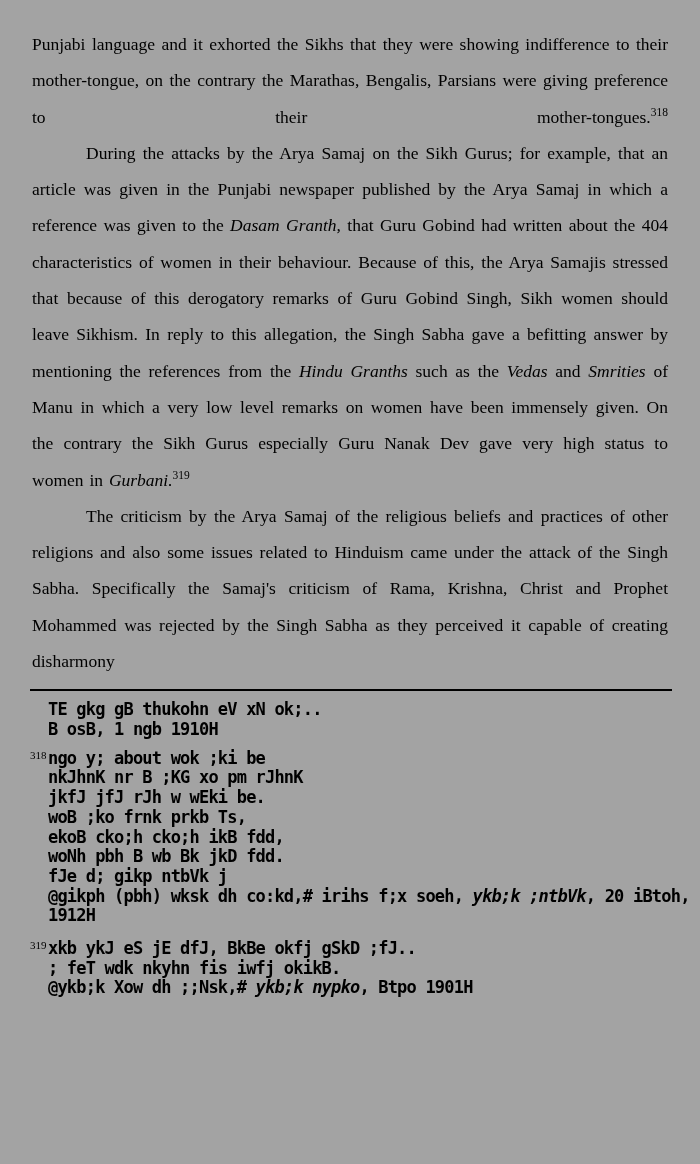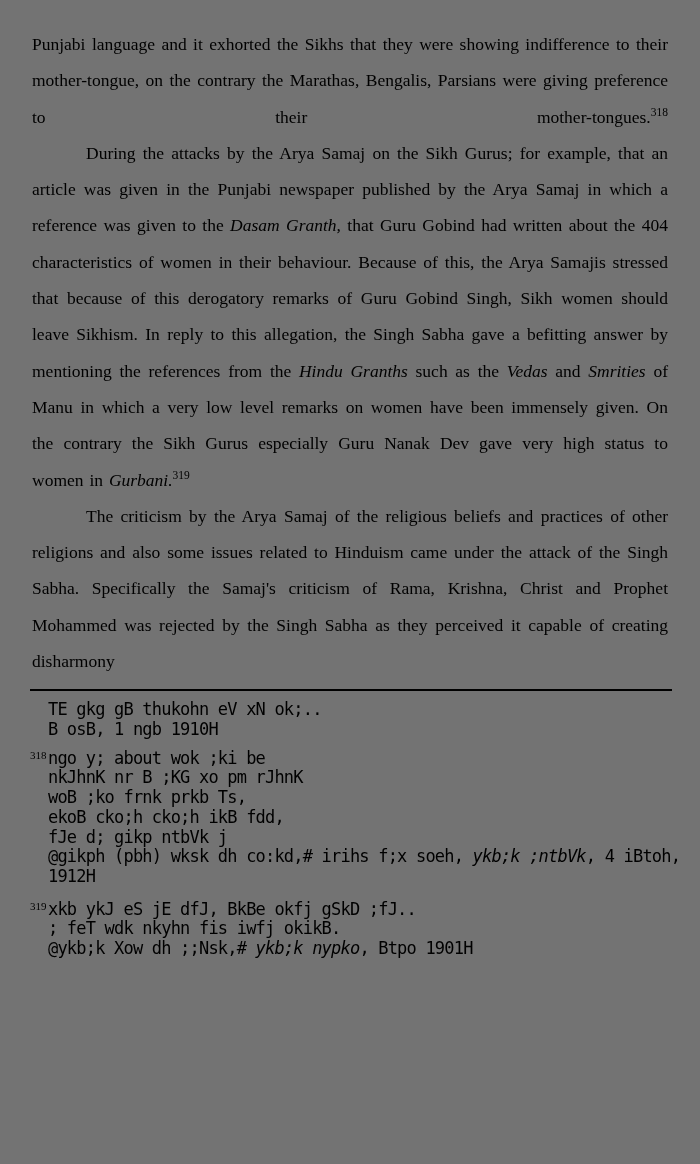--- a/index.html
+++ b/index.html
@@ -1,18 +1,18 @@
 <!DOCTYPE html>
 <html><head>
 <meta charset="utf-8">
 <style>
   html,body{margin:0;padding:0;background:#e8e8e8;}
   .page{
     width:700px;height:1164px;box-sizing:border-box;
-    background:#737373;color:#000;
+    background:#a3a3a3;color:#000;
     padding:26px 32px 4px 32px;
     font-family:"Liberation Serif",serif;
     position:relative;overflow:hidden;
   }
   .main-text{width:636px;}
   p.body{
     margin:0;font-size:17.5px;line-height:36.3px;
     text-align:justify;word-spacing:1.5px;
   }
   p.indent{text-indent:54px;}
@@ -28,21 +28,21 @@
     font-size:17px;line-height:19.7px;letter-spacing:-0.8px;
     color:#000;
   }
   .fnblock{position:relative;padding-left:16px;margin:0 0 9px 0;}
   .fnblock.last{margin-bottom:0;}
   .fn318{margin-bottom:13px;}
   .fnnum{
     position:absolute;left:-2px;top:-3px;
     font-family:"Liberation Serif",serif;font-size:11px;letter-spacing:0;
   }
-  .fnline{white-space:nowrap;}
+  .fnline{white-space:nowrap;font-weight:bold;}
 </style>
 </head>
 <body>
 
 <div class="page">
 
   <div class="main-text">
     <p class="body jlast"><span>Punjabi language and it exhorted the Sikhs that they were showing indifference to their mother-tongue, on the contrary the Marathas, Bengalis, Parsians were giving preference to their mother-tongues.</span><sup class="ref">318</sup></p>
     <p class="body indent"><span>During the attacks by the Arya Samaj on the Sikh Gurus; for example, that an article was given in the Punjabi newspaper published by the Arya Samaj in which a reference was given to the </span><span class="it">Dasam Granth,</span><span> that Guru Gobind had written about the 404 characteristics of women in their behaviour.  Because of this, the Arya Samajis stressed that because of this derogatory remarks of Guru Gobind Singh, Sikh women should leave Sikhism.  In reply to this allegation, the Singh Sabha gave a befitting answer by mentioning the references from the </span><span class="it">Hindu Granths</span><span> such as the </span><span class="it">Vedas</span><span> and </span><span class="it">Smrities</span><span> of Manu in which a very low level remarks on women have been immensely given.  On the contrary the Sikh Gurus especially Guru Nanak Dev gave very high status to women in </span><span class="it">Gurbani.</span><sup class="ref">319</sup></p>
     <p class="body indent"><span>The criticism by the Arya Samaj of the religious beliefs and practices of other religions and also some issues related to Hinduism came under the attack of the Singh Sabha.  Specifically the Samaj's criticism of Rama, Krishna, Christ and Prophet Mohammed was rejected by the Singh Sabha as they perceived it capable of  creating disharmony</span></p>
@@ -55,24 +55,26 @@
     <div class="fnblock">
         <div class="fnline"><span>TE gkg gB thukohn eV xN ok;..</span></div>
         <div class="fnline"><span>B osB, 1 ngb 1910H</span></div>
       </div>
 
     <div class="fnblock fn318">
       <span class="fnnum">318</span>
       <div>
           <div class="fnline"><span>ngo y; about wok ;ki be</span></div>
           <div class="fnline"><span>nkJhnK nr B ;KG xo pm rJhnK</span></div>
+          <div class="fnline"><span>jkfJ jfJ rJh w wEki be.</span></div>
           <div class="fnline"><span>woB ;ko frnk prkb Ts,</span></div>
           <div class="fnline"><span>ekoB cko;h cko;h ikB fdd,</span></div>
+          <div class="fnline"><span>woNh pbh B wb Bk jkD fdd.</span></div>
           <div class="fnline"><span>fJe d; gikp ntbVk j</span></div>
-          <div class="fnline"><span>@gikph (pbh) wksk dh co:kd,# irihs f;x soeh, </span><span class="it">ykb;k ;ntbVk</span><span>, 4 iBtoh,</span></div>
+          <div class="fnline"><span>@gikph (pbh) wksk dh co:kd,# irihs f;x soeh, </span><span class="it">ykb;k ;ntbVk</span><span>, 20 iBtoh,</span></div>
           <div class="fnline"><span>1912H</span></div>
         </div>
     </div>
 
     <div class="fnblock last">
       <span class="fnnum">319</span>
       <div>
           <div class="fnline"><span>xkb ykJ eS jE dfJ, BkBe okfj gSkD ;fJ..</span></div>
           <div class="fnline"><span>; feT wdk nkyhn fis iwfj okikB.</span></div>
           <div class="fnline"><span>@ykb;k Xow dh ;;Nsk,# </span><span class="it">ykb;k nypko</span><span>, Btpo 1901H</span></div>

